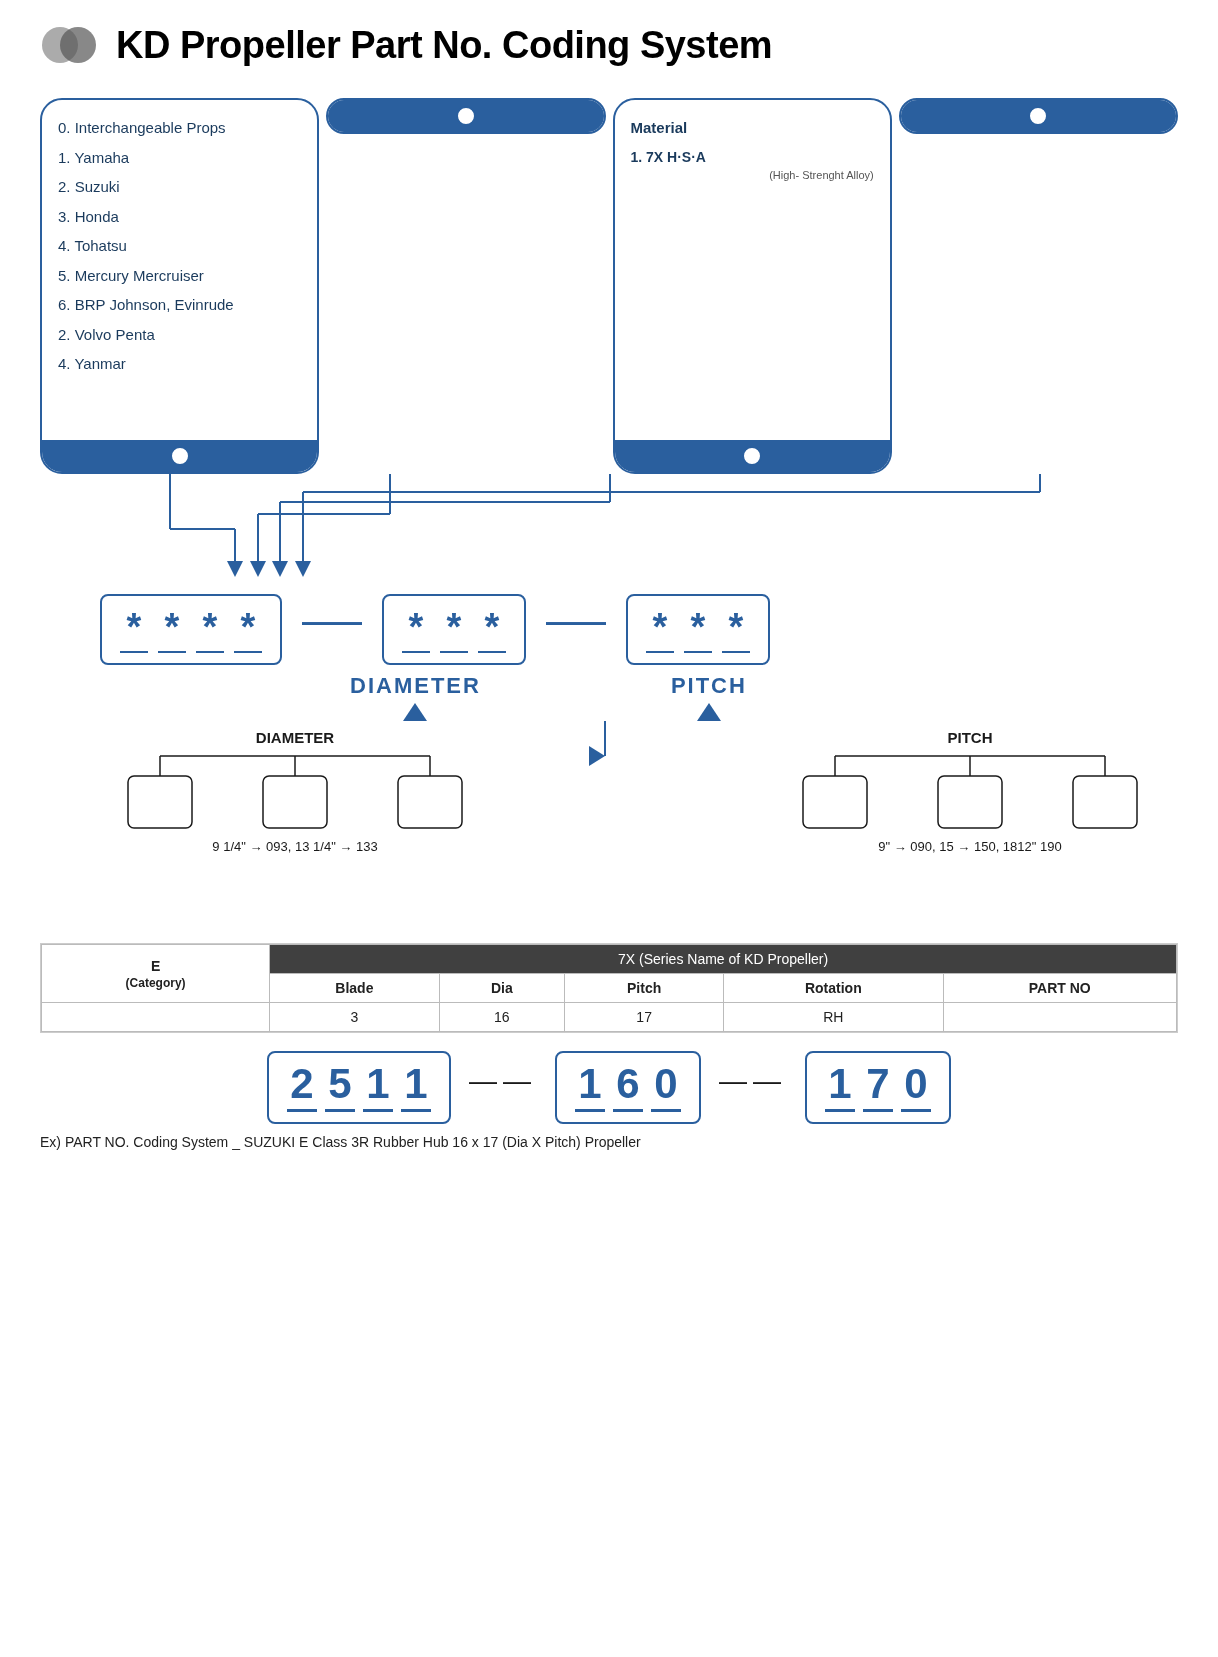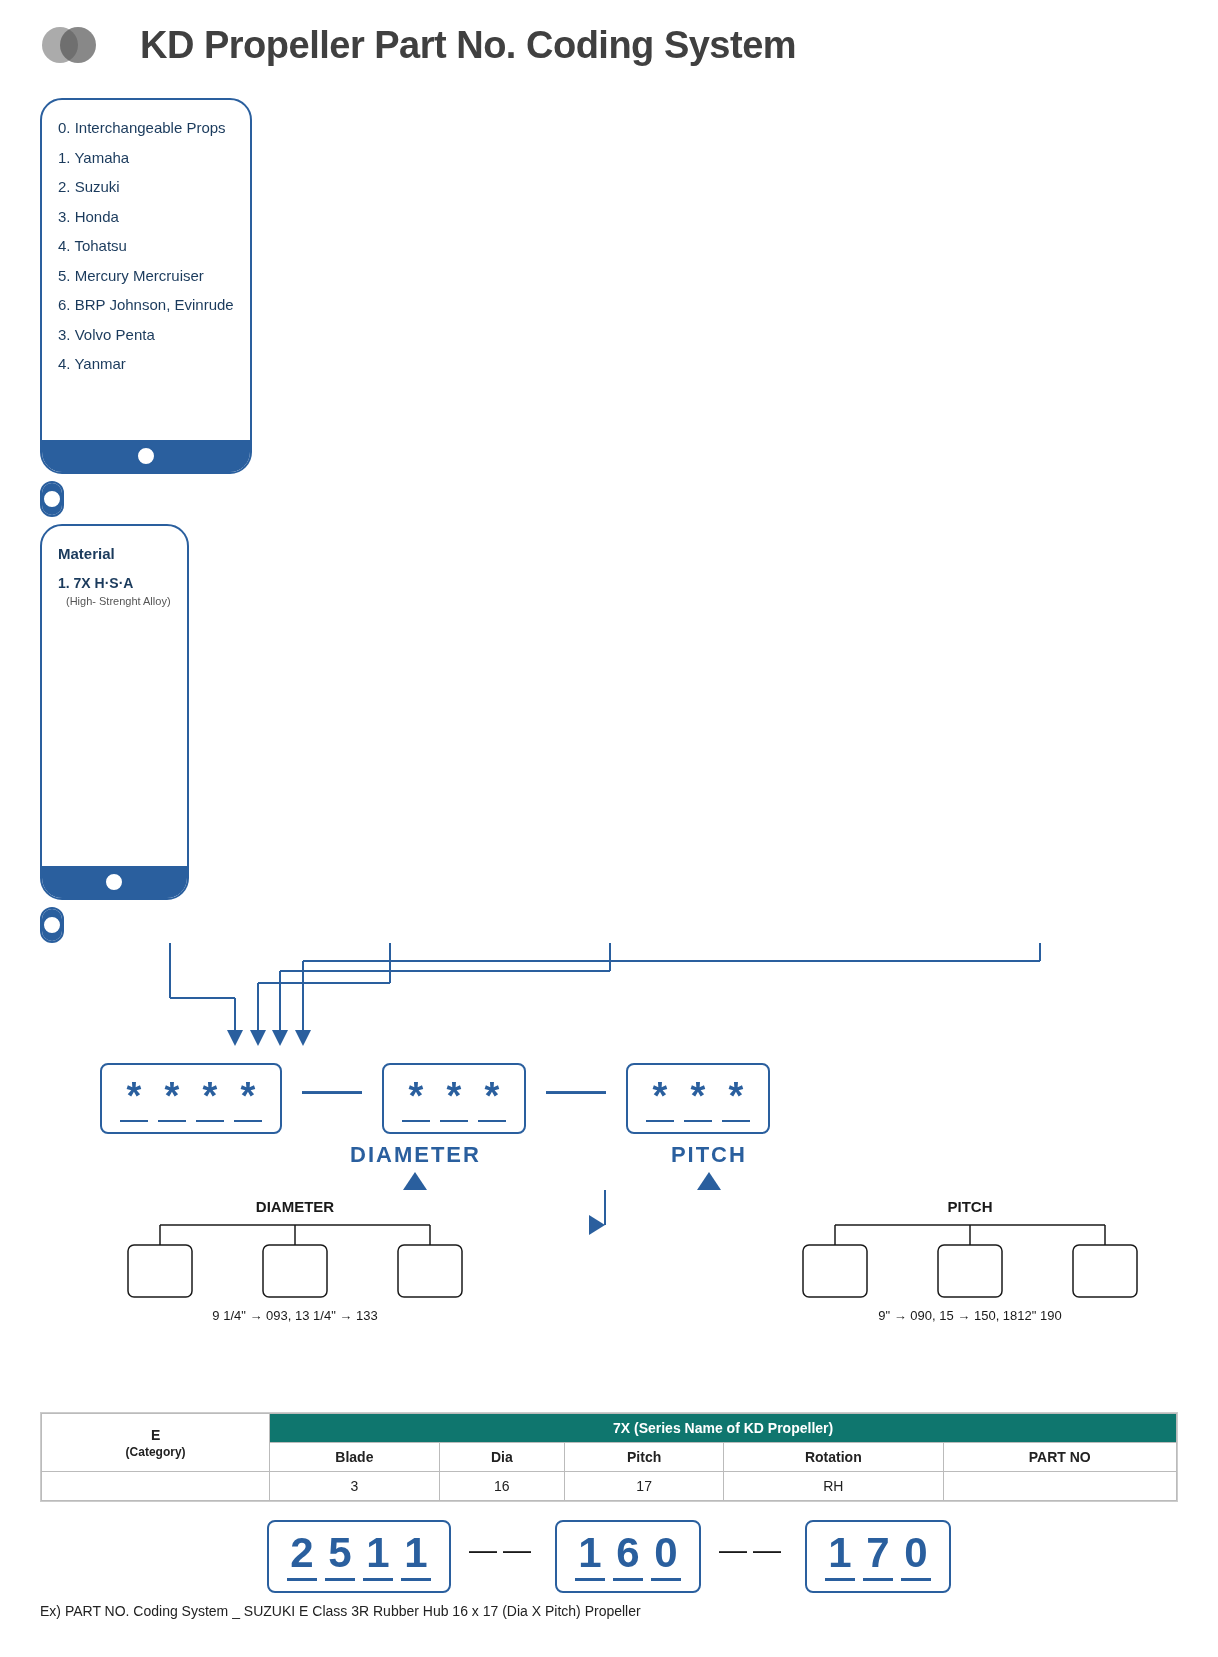--- a/index.html
+++ b/index.html
@@ -21,32 +21,30 @@
     }
     .header-logo {
       width: 60px;
       height: 50px;
       position: relative;
       flex-shrink: 0;
     }
     .header-title {
       font-size: 38px;
       font-weight: 900;
-      color: #404040;
+      color: #000000;
       letter-spacing: -0.5px;
-      margin-left: 24px;
     }
 
     
     .phone-row {
       display: flex;
       gap: 7px;
       margin-bottom: 0;
       align-items: flex-start;
-      flex-direction: column;
     }
     .phone-card {
       flex: 1;
       border: 2.5px solid #2a5f9e;
       border-radius: 22px;
       overflow: hidden;
       background: #fff;
     }
     .phone-card-body {
       padding: 18px 16px 14px 16px;
@@ -108,23 +106,23 @@
       width: 100%;
       border-collapse: collapse;
     }
     .table-section th, .table-section td {
       border: 1px solid #bbb;
       padding: 6px 12px;
       text-align: center;
       font-size: 14px;
     }
     .table-header-blue {
-      background: #0f766e;
+      background: #404040;
       color: #fff;
-      font-weight: 700;
+      font-weight: 400;
     }
     .table-cat-cell {
       background: #fff;
       font-size: 14px;
       text-align: center;
       vertical-align: middle;
     }
 
     
     .bottom-code-row {
@@ -191,21 +189,21 @@
 
   <div class="phone-card">
     <div class="phone-card-body">
       <div class="phone-item">0. Interchangeable Props</div>
       <div class="phone-item">1. Yamaha</div>
       <div class="phone-item">2. Suzuki</div>
       <div class="phone-item">3. Honda</div>
       <div class="phone-item">4. Tohatsu</div>
       <div class="phone-item">5. Mercury Mercruiser</div>
       <div class="phone-item">6. BRP Johnson, Evinrude</div>
-      <div class="phone-item">3. Volvo Penta</div>
+      <div class="phone-item">2. Volvo Penta</div>
       <div class="phone-item">4. Yanmar</div>
     </div>
     <div class="phone-card-footer">
       <div class="phone-dot"></div>
     </div>
   </div>
 
   <div class="phone-card">
     <div class="phone-card-footer">
       <div class="phone-dot"></div>

